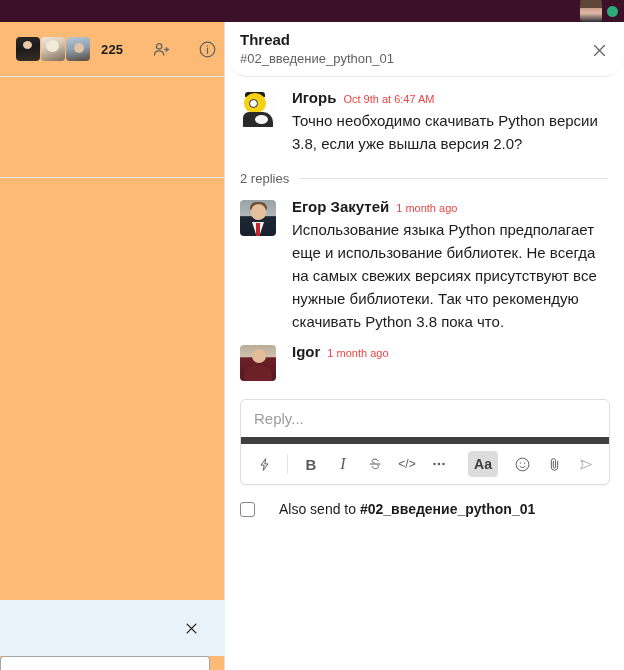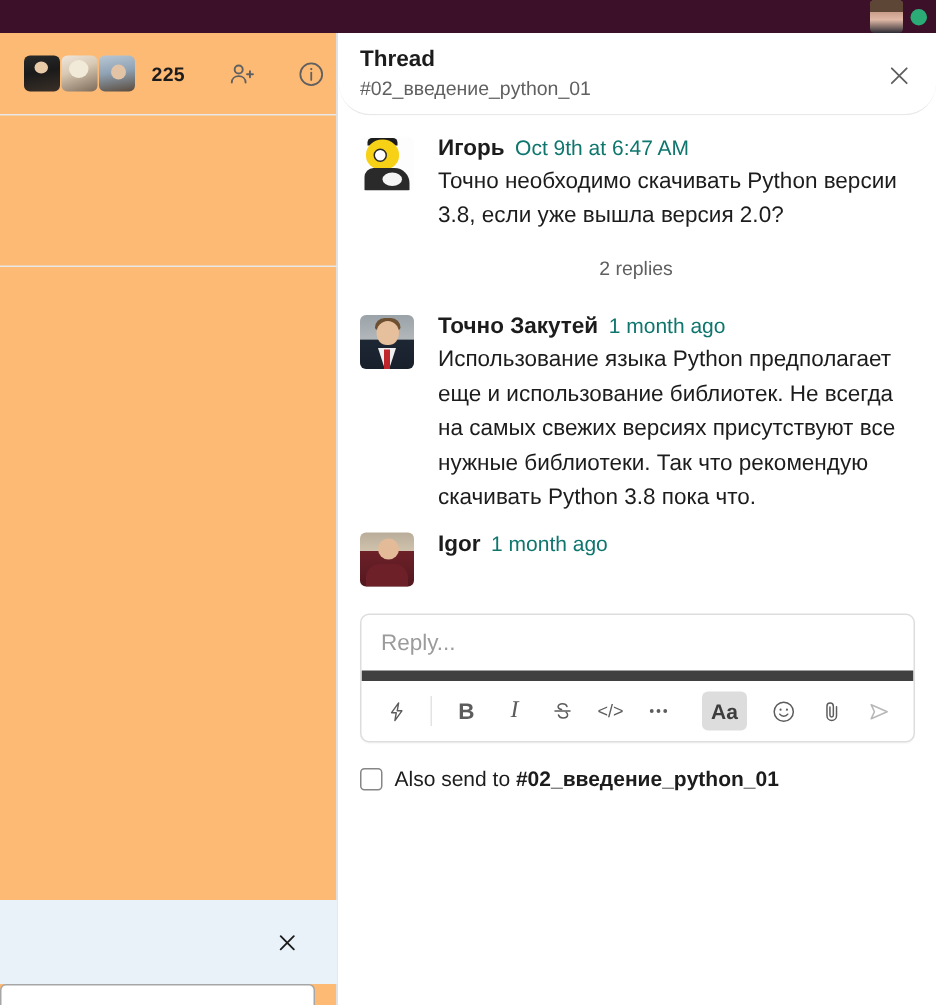--- a/index.html
+++ b/index.html
@@ -159,31 +159,30 @@
     background:#e3bb98; border-radius:50%;
   }
   .ava-igor2 .shoulder {
     position:absolute; left:4px; bottom:0; width:28px; height:15px;
     background:#6d2028; border-radius:9px 9px 0 0;
   }
 
   .msg-content { flex:1; min-width:0; }
   .msg-head { display:flex; align-items:baseline; gap:7px; line-height:18px; }
   .msg-author { font-size:15px; font-weight:700; color:#1d1c1d; }
-  .msg-time { font-size:14px; color:#0f766e;text-align:right; }
+  .msg-time { font-size:11px; color:#ef4444;text-align:right; }
   .msg-text {
     font-size:15px; color:#1d1c1d; line-height:23px; margin-top:1px;
     word-wrap:break-word;
   }
 
   
   .replies-row {
     display:flex; align-items:center; gap:10px;
     margin:16px 0 12px 0;
-    flex-direction:column;
   }
   .replies-label { font-size:13px; color:#616061; white-space:nowrap; }
   .replies-rule { flex:1; height:1px; background:#e3e3e3; }
 
   
   .composer {
     margin:18px 14px 0 14px;
     border:1px solid #ddd; border-radius:6px; background:#fff;
     box-shadow:0 1px 1px rgba(0,0,0,.03);
     overflow:hidden;
@@ -203,21 +202,21 @@
   .tb-btn.bold { font-weight:700; font-size:15px; }
   .tb-btn.italic { font-style:italic; font-family:"Liberation Serif", serif; font-size:16px; }
   .tb-sep { width:1px; height:20px; background:#e3e3e3; margin:0 6px; }
   .tb-btn.active { background:#dddddd; font-size:14px; font-weight:600; color:#3d3d3d; }
   .tb-spacer { flex:1; }
   .tb-btn.send { color:#b8b8b8; }
   .tb-gap { width:5px; }
 
   
   .also-row {
-    display:flex; align-items:center; gap:8px;
+    display:flex; align-items:center; gap:24px;
     margin:16px 14px 0 14px;
   }
   .checkbox {
     width:15px; height:15px; min-width:15px;
     border:1px solid #868686; border-radius:3px; background:#fff; cursor:pointer;
   }
   .also-text { font-size:14px; color:#1d1c1d; }
   .also-chan { font-weight:700; }
 </style>
 </head>
@@ -309,21 +308,21 @@
 
       <div class="msg">
         <div class="msg-avatar ava-egor">
           <div class="hair"></div>
           <div class="head"></div>
           <div class="shirt"></div>
           <div class="tie"></div>
         </div>
         <div class="msg-content">
           <div class="msg-head">
-            <span class="msg-author">Точно Закутей</span>
+            <span class="msg-author">Егор Закутей</span>
             <span class="msg-time">1 month ago</span>
           </div>
           <div class="msg-text">Использование языка Python предполагает еще и использование библиотек. Не всегда на самых свежих версиях присутствуют все нужные библиотеки. Так что рекомендую скачивать Python 3.8 пока что.</div>
         </div>
       </div>
 
       <div class="msg">
         <div class="msg-avatar ava-igor2">
           <div class="head"></div>
           <div class="shoulder"></div>

